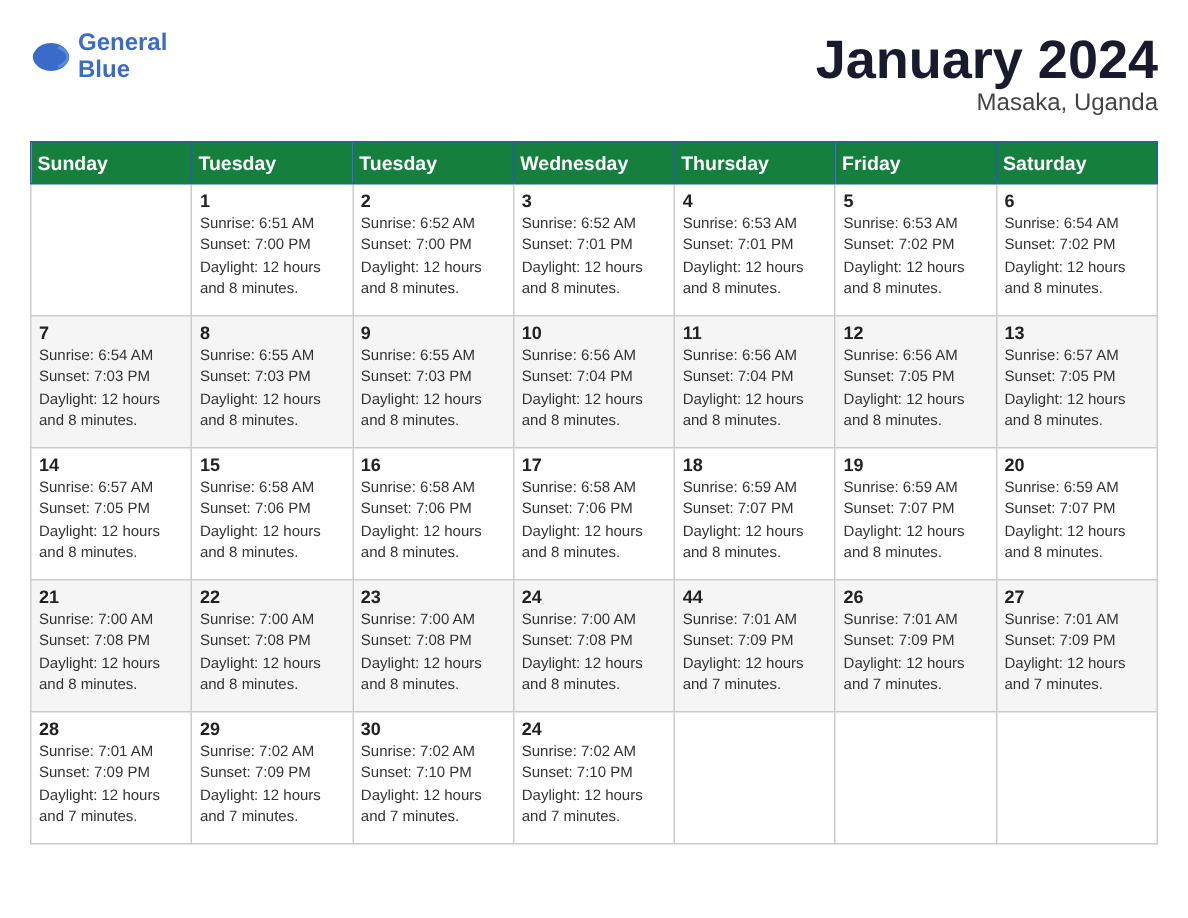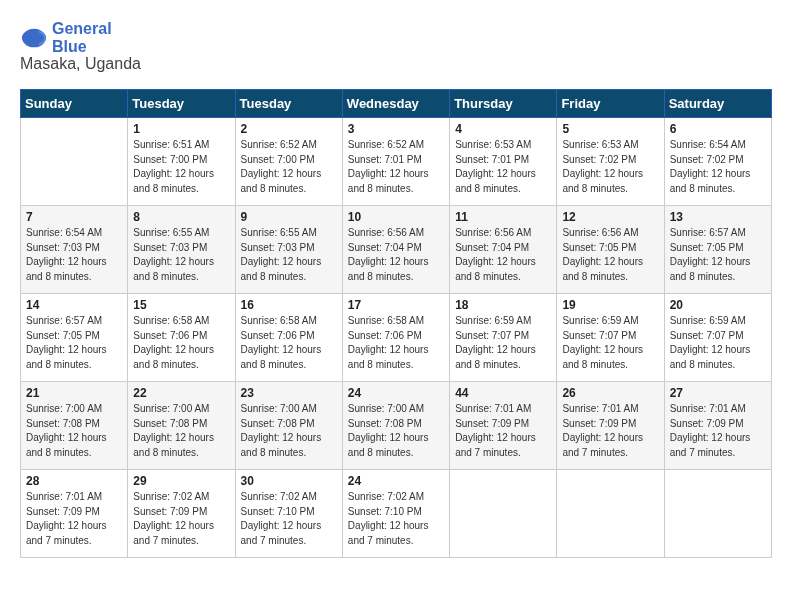--- a/index.html
+++ b/index.html
@@ -8,21 +8,20 @@
       background: #fff;
       width: 792px;
       min-height: 612px;
       padding: 20px;
     }
     .header {
       display: flex;
       justify-content: space-between;
       align-items: flex-start;
       margin-bottom: 16px;
-      flex-direction: column;
     }
     .logo {
       display: flex;
       align-items: center;
       gap: 4px;
     }
     .logo-icon {
       width: 28px;
       height: 28px;
     }
@@ -38,21 +37,21 @@
     .location {
       font-size: 16px;
       color: #444;
     }
     table {
       width: 100%;
       border-collapse: collapse;
       table-layout: fixed;
     }
     thead th {
-      background: #0c4a6e;
+      background: #15803d;
       color: #fff;
       font-size: 13px;
       font-weight: bold;
       padding: 6px 4px;
       text-align: left;
       border: 1px solid #2a5ab8;
     }
     tbody td {
       border: 1px solid #ccc;
       vertical-align: top;
@@ -92,20 +91,21 @@
     <svg class="logo-icon" viewBox="0 0 30 30" xmlns="http://www.w3.org/2000/svg">
       <path d="M15 5 Q22 5 26 10 Q30 15 26 20 Q22 25 15 25 Q8 25 4 20 Q0 15 4 10 Q8 5 15 5Z" fill="#3a6bc8"></path>
       <path d="M20 8 Q26 10 27 15 Q26 20 20 22" fill="none" stroke="#5a8be0" stroke-width="2"></path>
     </svg>
     <div>
       <div style="font-size:16px;font-weight:bold;color:#3a6bc8;line-height:1.1">General</div>
       <div style="font-size:16px;font-weight:bold;color:#3a6bc8;line-height:1.1">Blue</div>
     </div>
   </div>
   <div class="title-block">
+    <div class="month-title">January 2024</div>
     <div class="location">Masaka, Uganda</div>
   </div>
 </div>
 
 <table>
   <thead>
     <tr id="header-row">
         <th>Sunday</th>
         <th>Tuesday</th>
         <th>Tuesday</th>

